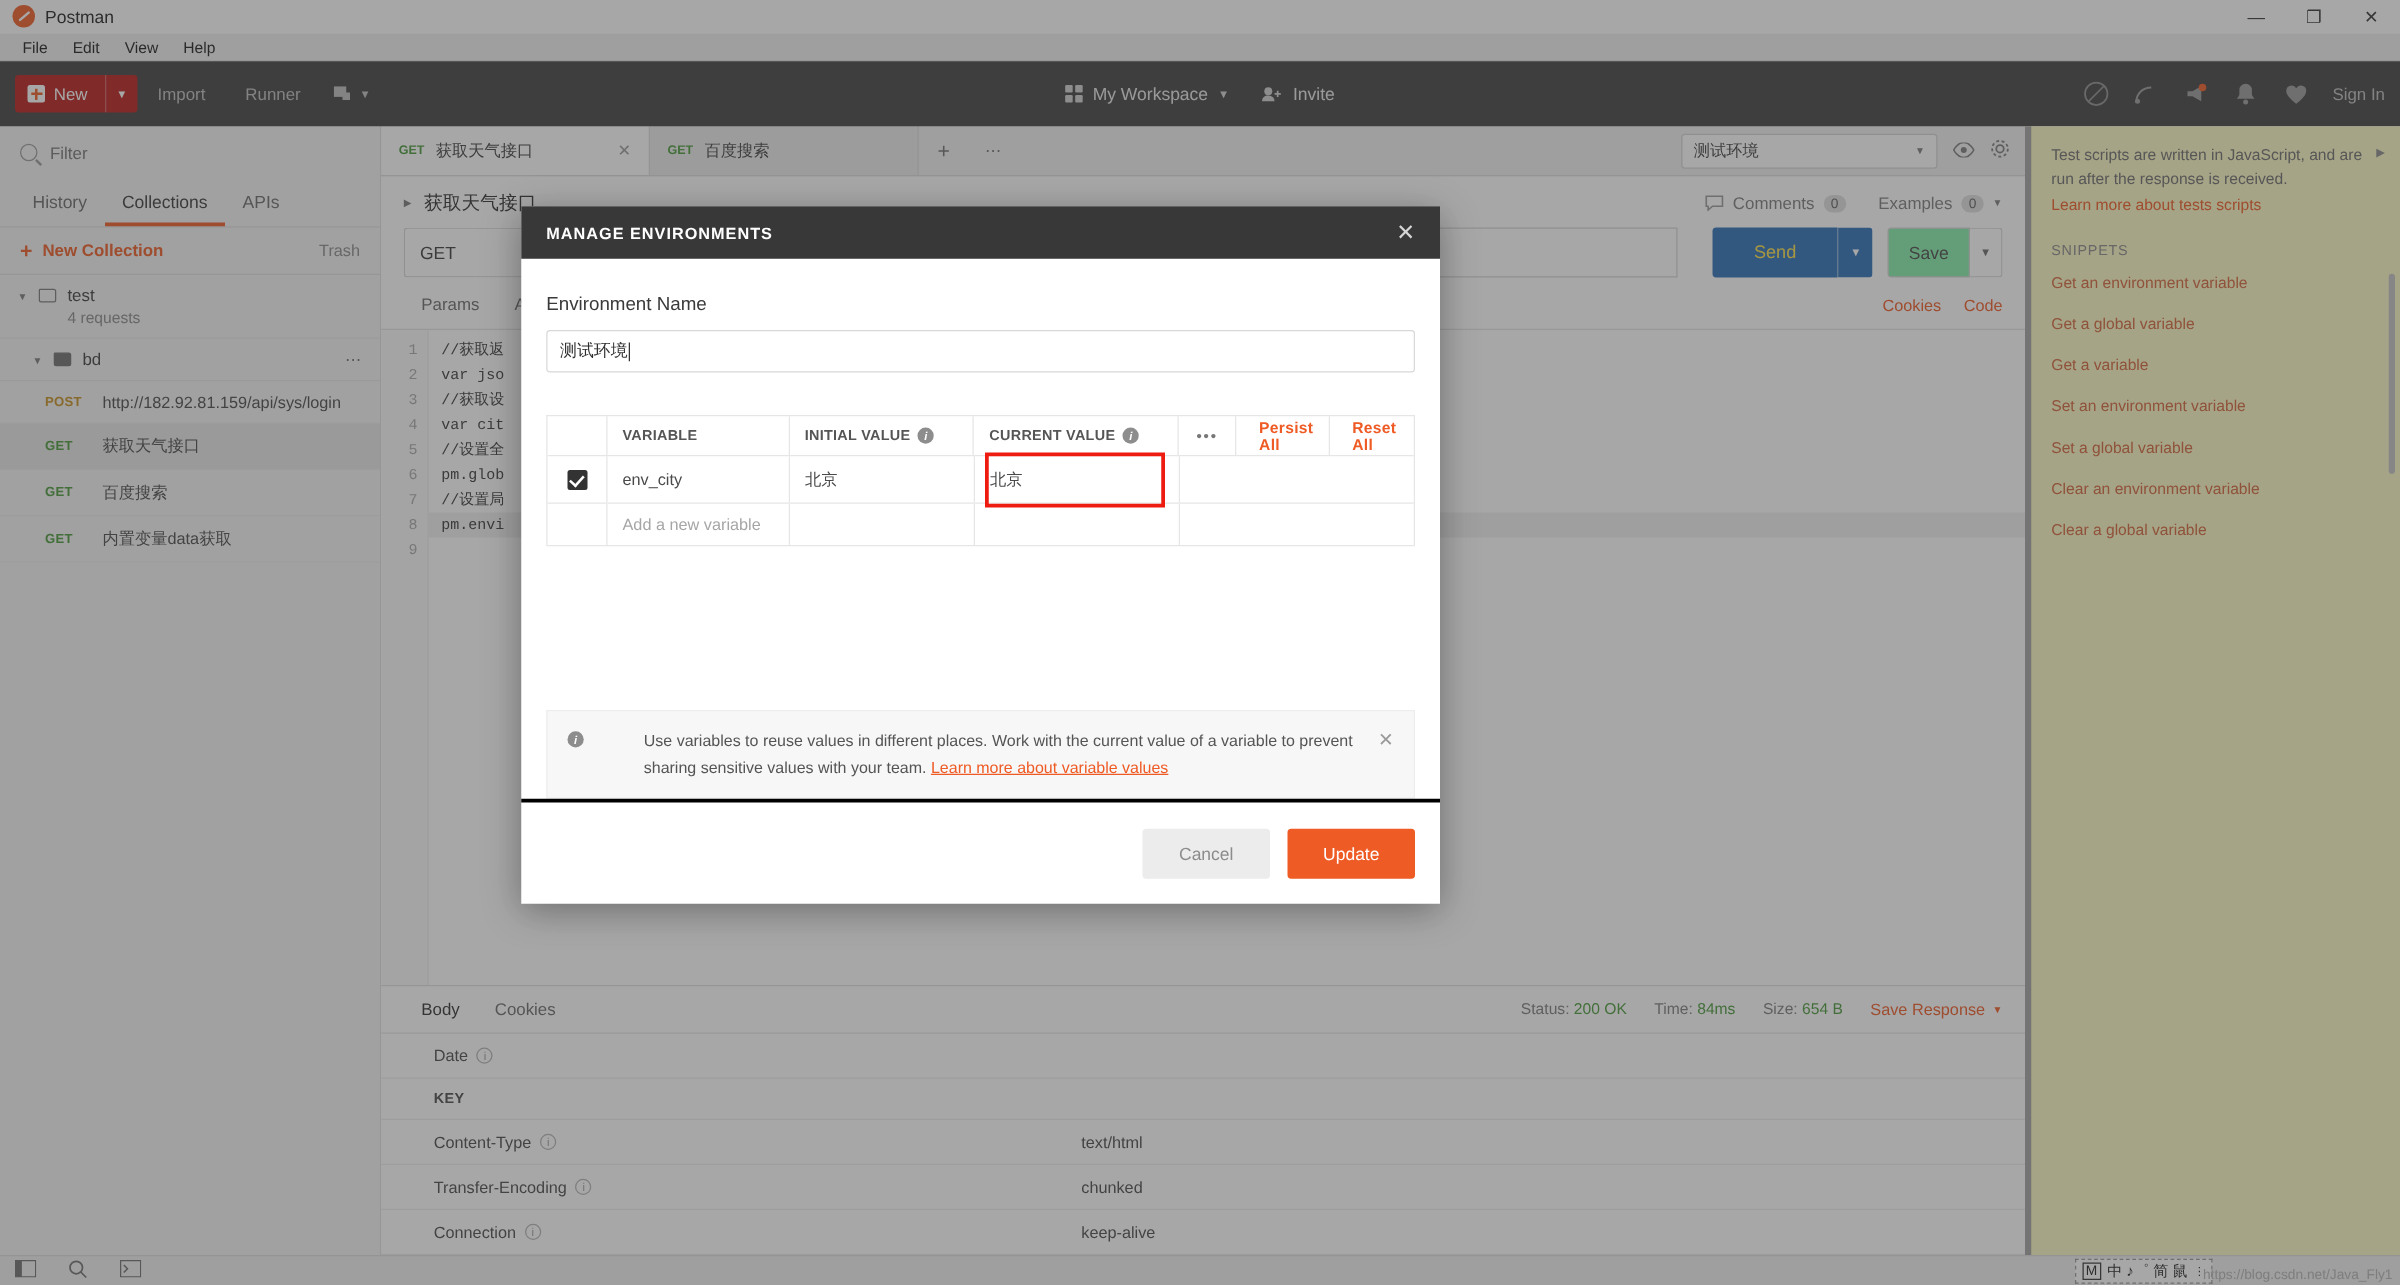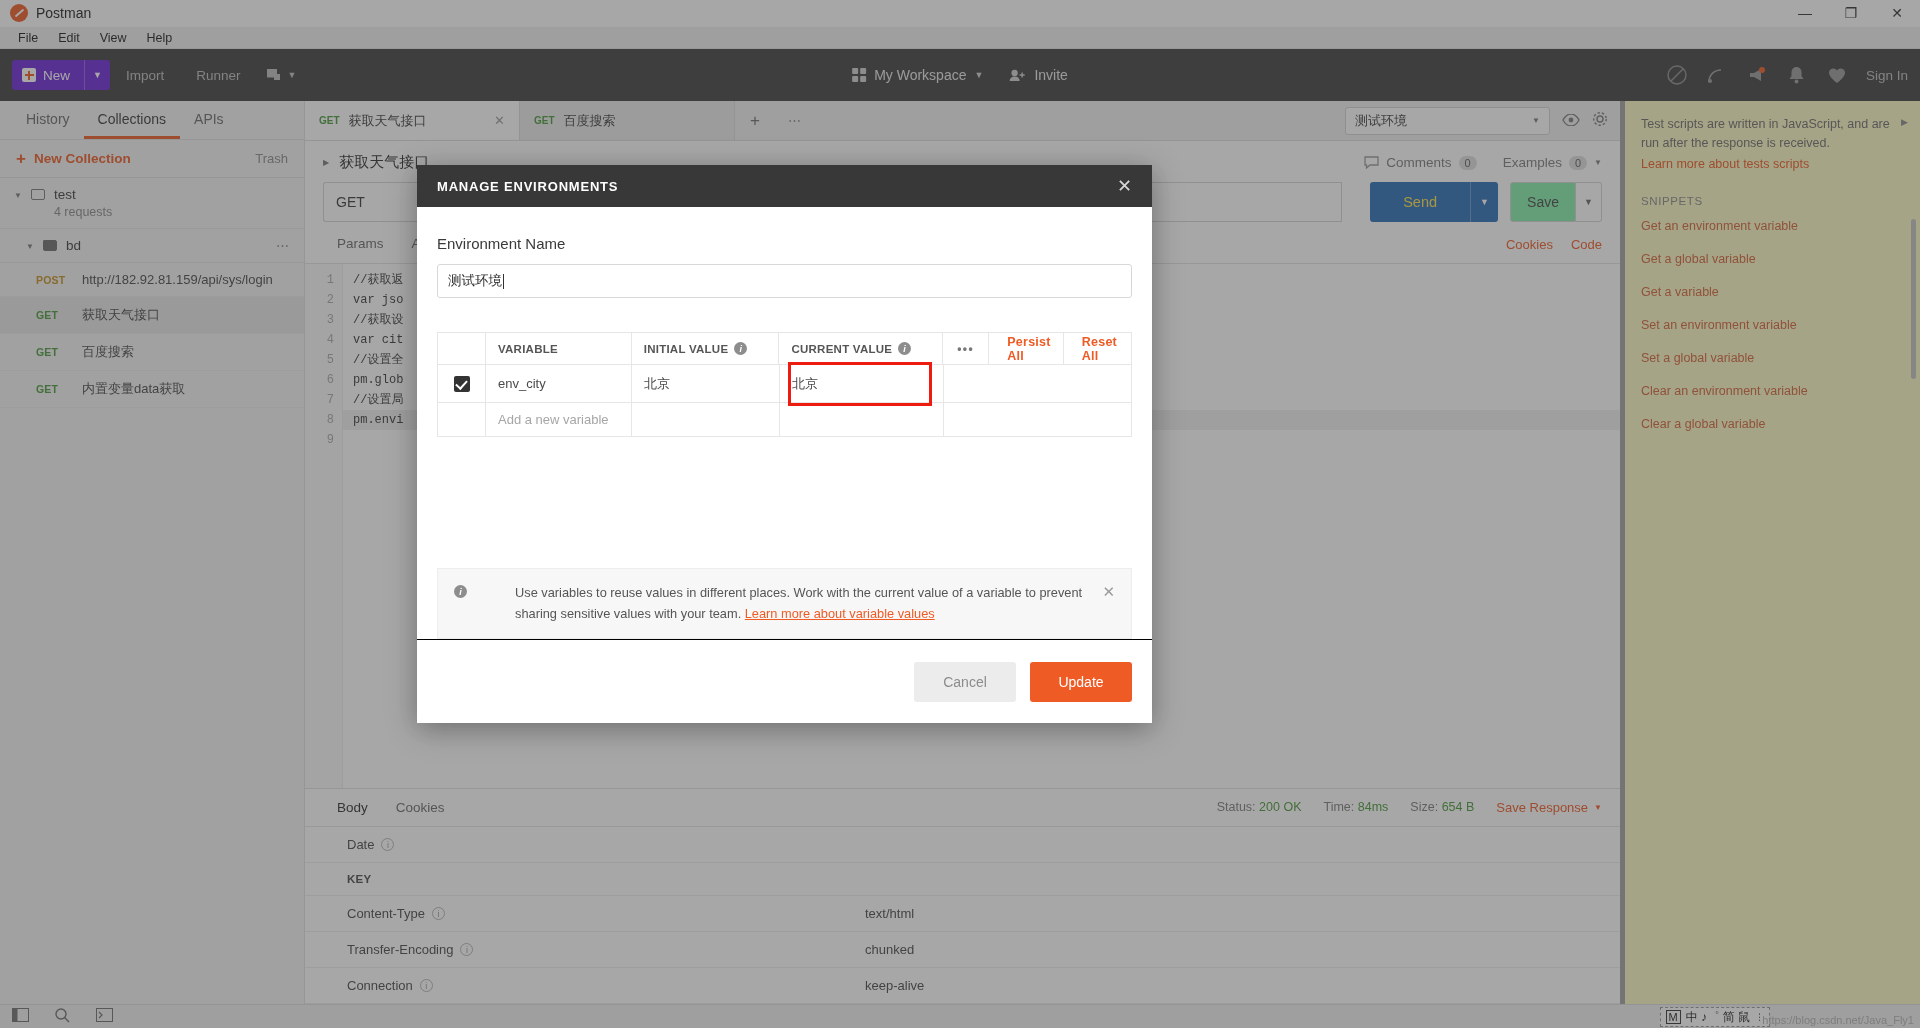--- a/index.html
+++ b/index.html
@@ -17,21 +17,21 @@
   .tb-title{font-size:14px;color:#222;}
   .tb-spacer{flex:1;}
   .tb-btn{width:46px;height:27px;display:flex;align-items:center;justify-content:center;color:#333;font-size:14px;}
 
   
   .menubar{height:22px;background:#f0f0f0;display:flex;align-items:center;padding-left:8px;border-bottom:1px solid #e2e2e2;}
   .menu-item{padding:0 10px;font-size:12.5px;color:#1a1a1a;line-height:22px;}
 
   
   .toolbar{height:52px;background:#414141;display:flex;align-items:center;padding:0 12px;position:relative;}
-  .btn-new{display:flex;align-items:center;height:30px;background:#6d28d9;border-radius:3px;overflow:hidden;}
+  .btn-new{display:flex;align-items:center;height:30px;background:#b91c1c;border-radius:3px;overflow:hidden;}
   .btn-new .lbl{display:flex;align-items:center;gap:7px;padding:0 14px 0 10px;color:#fff;font-size:13.5px;height:30px;}
   .plus-sq{width:14px;height:14px;background:#fff;border-radius:2px;position:relative;}
   .plus-sq:before,.plus-sq:after{content:"";position:absolute;background:#ef5b25;}
   .plus-sq:before{left:6px;top:2.5px;width:2px;height:9px;}
   .plus-sq:after{top:6px;left:2.5px;height:2px;width:9px;}
   .btn-new .caret{width:26px;height:30px;display:flex;align-items:center;justify-content:center;border-left:1px solid rgba(255,255,255,.28);color:#fff;font-size:9px;}
   .tb-plain{color:#bdbdbd;font-size:13.5px;padding:0 16px;height:30px;display:flex;align-items:center;}
   .tb-icbtn{display:flex;align-items:center;gap:6px;color:#bdbdbd;padding:0 10px;height:30px;}
   .ws-center{position:absolute;left:50%;transform:translateX(-50%);display:flex;align-items:center;gap:26px;}
   .ws-item{display:flex;align-items:center;gap:8px;color:#e6e6e6;font-size:14px;}
@@ -175,21 +175,21 @@
   .cbox:after{content:"";position:absolute;left:4.5px;top:2px;width:5px;height:9px;border:solid #fff;border-width:0 2px 2px 0;transform:rotate(42deg);}
   .vcell-txt{font-size:13px;color:#4a4a4a;}
   .vcell-ph{font-size:13px;color:#a6a6a6;}
   .cur-hl{position:absolute;border:3px solid #ee1b11;width:144px;height:44px;margin-left:-4px;pointer-events:none;}
   .cur-wrap{position:relative;display:flex;align-items:center;width:100%;height:100%;}
 
   .m-note{margin:0 0 0;background:#f7f7f7;border:1px solid #ededed;padding:14px 16px;display:flex;gap:12px;align-items:flex-start;}
   .m-note .nt{font-size:12.8px;color:#555;line-height:1.6;flex:1;margin-left:36px;}
   .m-note a{color:#ef5b25;}
   .m-note .nx{color:#9a9a9a;font-size:15px;}
-  .m-foot{height:84px;border-top:1px solid #000000;display:flex;align-items:center;justify-content:flex-end;gap:14px;padding:0 20px;}
+  .m-foot{height:84px;border-top:3px solid #000000;display:flex;align-items:center;justify-content:flex-end;gap:14px;padding:0 20px;}
   .f-cancel{width:102px;height:40px;background:#ececec;color:#8c8c8c;border-radius:3px;display:flex;align-items:center;justify-content:center;font-size:14px;}
   .f-update{width:102px;height:40px;background:#ef5b25;color:#fff;border-radius:3px;display:flex;align-items:center;justify-content:center;font-size:14px;}
   .spacer{flex:1;}
 </style>
 </head>
 <body>
 
 <div class="titlebar">
   <div class="tb-logo"></div>
   <div class="tb-title">Postman</div>
@@ -273,20 +273,24 @@
           <path d="M9 16S1 10.5 1 5.8A4.3 4.3 0 019 3.6 4.3 4.3 0 0117 5.8C17 10.5 9 16 9 16z" fill="#9a9a9a"></path>
         </svg>
     </span>
     <span class="signin">Sign In</span>
   </div>
 </div>
 
 <div class="main">
 
   <div class="sidebar">
+    <div class="filter-row">
+      <span class="mag"></span>
+      <input placeholder="Filter" style="">
+    </div>
     <div class="tabs-row">
       <div class="stab">History</div>
       <div class="stab active">Collections</div>
       <div class="stab">APIs</div>
     </div>
     <div class="newcoll">
       <div class="left">
         <span class="plus">+</span>
         <span>New Collection</span>
       </div>

